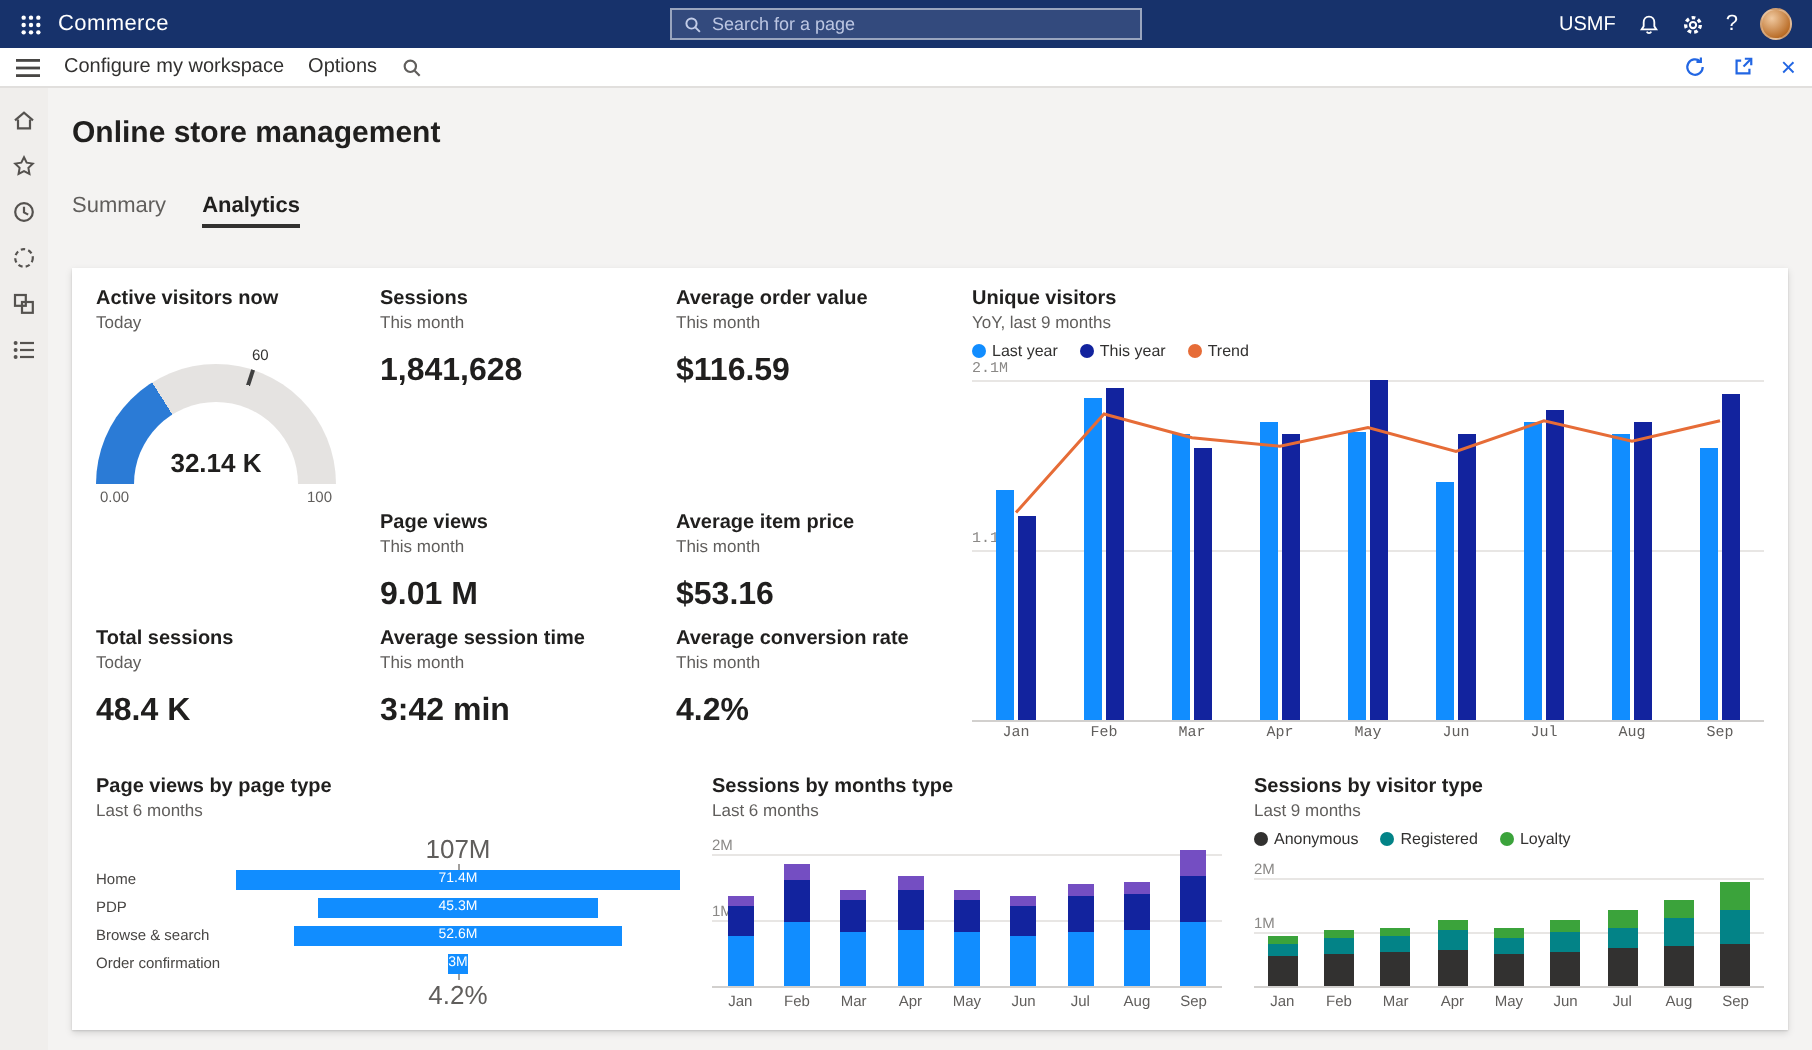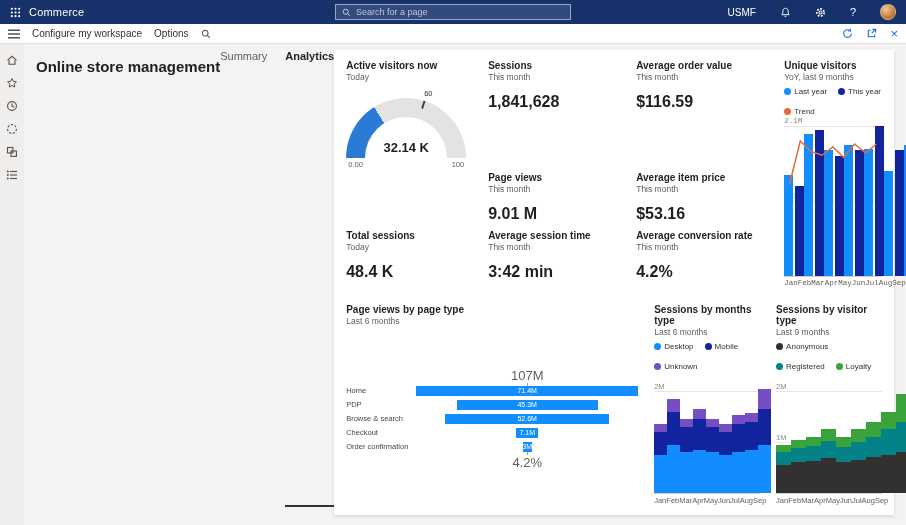--- a/index.html
+++ b/index.html
@@ -12,39 +12,39 @@
             padding:0 10px; gap:8px; position:relative; }
   .topbar-left { display:flex; align-items:center; gap:8px; }
   .app-title { font-size:11px; letter-spacing:.2px; }
   .topbar-search { position:absolute; left:50%; top:4px; transform:translateX(-50%);
                    width:236px; height:16px; background:rgba(255,255,255,.12);
                    border:1px solid rgba(255,255,255,.5); display:flex; align-items:center;
                    gap:5px; padding:0 6px; }
   .topbar-search input { flex:1; background:transparent; border:none; outline:none;
                          color:#fff; font-size:9px; font-family:"Liberation Sans",sans-serif; }
   .topbar-search input::placeholder { color:#bcc6e2; }
-  .topbar-right { margin-left:auto; display:flex; align-items:center; gap:24px; font-size:10px; }
+  .topbar-right { margin-left:auto; display:flex; align-items:center; gap:11px; font-size:10px; }
   .avatar { width:16px; height:16px; border-radius:50%;
             background:radial-gradient(circle at 35% 30%, #f0c9a0, #b5651d 80%); border:1px solid #ffffff55; }
   .icon-btn { display:flex; align-items:center; justify-content:center; cursor:pointer; }
   .help-glyph { font-size:11px; color:#fff; }
 
   
   .toolbar { flex:0 0 20px; background:#fff; border-bottom:1px solid #e1dfdd;
              display:flex; align-items:center; padding:0 8px; gap:12px; font-size:10px; color:#323130; }
   .toolbar .txt-btn { cursor:pointer; }
   .toolbar-right { margin-left:auto; display:flex; align-items:center; gap:13px; color:#2266E3; }
   .close-glyph { font-size:13px; line-height:1; color:#2266E3; }
 
   
   .body { flex:1; display:flex; min-height:0; }
   .rail { flex:0 0 24px; background:#f0eeec; display:flex; flex-direction:column; align-items:center;
           padding-top:10px; gap:11px; }
   .rail .icon-btn { color:#55524f; }
-  .content { flex:1; min-width:0; display:flex; flex-direction:row; padding:6px 12px 10px 12px; }
+  .content { flex:1; min-width:0; display:flex; flex-direction:column; padding:6px 12px 10px 12px;gap:12px; }
   .page-title { font-size:15px; font-weight:700; margin:8px 0 10px 0; }
   .tabs { display:flex; gap:18px; font-size:11px; color:#605e5c; margin-bottom:8px; }
   .tab { padding-bottom:3px; cursor:pointer; border-bottom:2px solid transparent; }
   .tab.active { color:#201f1e; font-weight:700; border-bottom-color:#323130; }
 
   
   .card { flex:1; min-height:0; background:#fff; box-shadow:0 .3px .9px rgba(0,0,0,.12), 0 1.6px 3.6px rgba(0,0,0,.13);
           padding:10px 12px 8px 12px; display:flex; flex-direction:column; }
 
   .kpi-grid { flex:0 0 232px; display:grid; grid-template-columns:142px 148px 148px 1fr;
@@ -419,28 +419,20 @@
                   </div>
                   <div class="frow">
                     <span class="flab">Browse &amp; search</span>
                     <div class="fzone">
                       <div class="fbar" style="width: 73.6695%; background: rgb(17, 141, 255);">
                         <span class="fval">52.6M</span>
                       </div>
                     </div>
                   </div>
                   <div class="frow">
-                    <span class="flab">Checkout</span>
-                    <div class="fzone">
-                      <div class="fbar" style="width: 9.94398%; background: rgb(17, 141, 255);">
-                        <span class="fval">7.1M</span>
-                      </div>
-                    </div>
-                  </div>
-                  <div class="frow">
                     <span class="flab">Order confirmation</span>
                     <div class="fzone">
                       <div class="fbar" style="width: 4.20168%; background: rgb(17, 141, 255);">
                         <span class="fval">3M</span>
                       </div>
                     </div>
                   </div>
                   <div class="frow">
                     <span class="flab"></span>
                     <div class="fzone">
@@ -448,34 +440,20 @@
                       <div class="fnote">4.2%</div>
                     </div>
                   </div>
                 </div>
               </div>
           </div>
 
           <div class="chart-block">
             <div class="chart-title">Sessions by months type</div>
             <div class="chart-sub">Last 6 months</div>
-            <div class="legend">
-                <span class="legend-item">
-                  <span class="legend-dot" style="background: rgb(17, 141, 255);"></span>
-                  <span class="legend-label">Desktop</span>
-                </span>
-                <span class="legend-item">
-                  <span class="legend-dot" style="background: rgb(18, 35, 158);"></span>
-                  <span class="legend-label">Mobile</span>
-                </span>
-                <span class="legend-item">
-                  <span class="legend-dot" style="background: rgb(116, 78, 194);"></span>
-                  <span class="legend-label">Unknown</span>
-                </span>
-              </div>
             <div class="plot-host" style="flex:1; display:flex; flex-direction:column; min-height:0;">
                 <div class="plot">
                   <div class="gridline" style="top: 9.09091%;">
                     <span class="gridlabel">2M</span>
                   </div>
                   <div class="gridline" style="top: 54.5455%;">
                     <span class="gridlabel">1M</span>
                   </div>
                   <div class="bars">
                     <div class="group">

